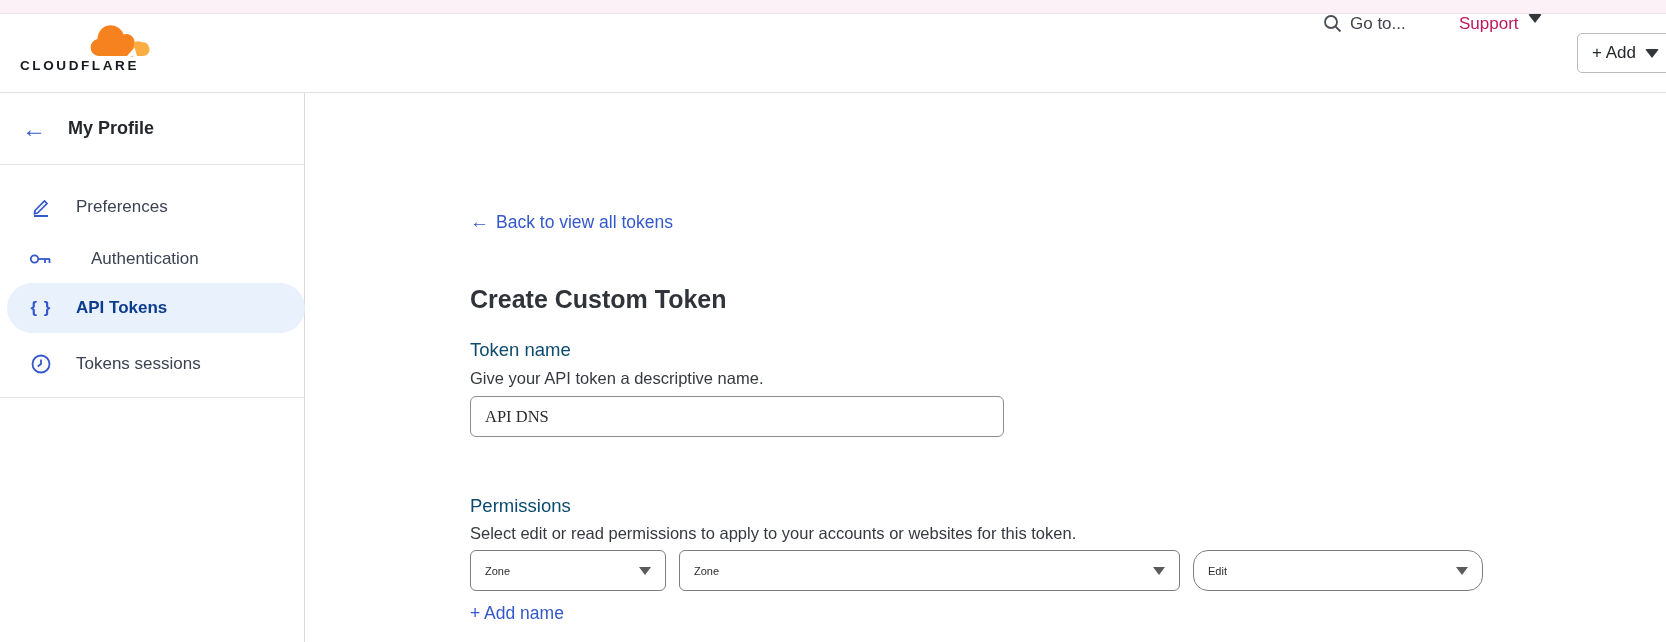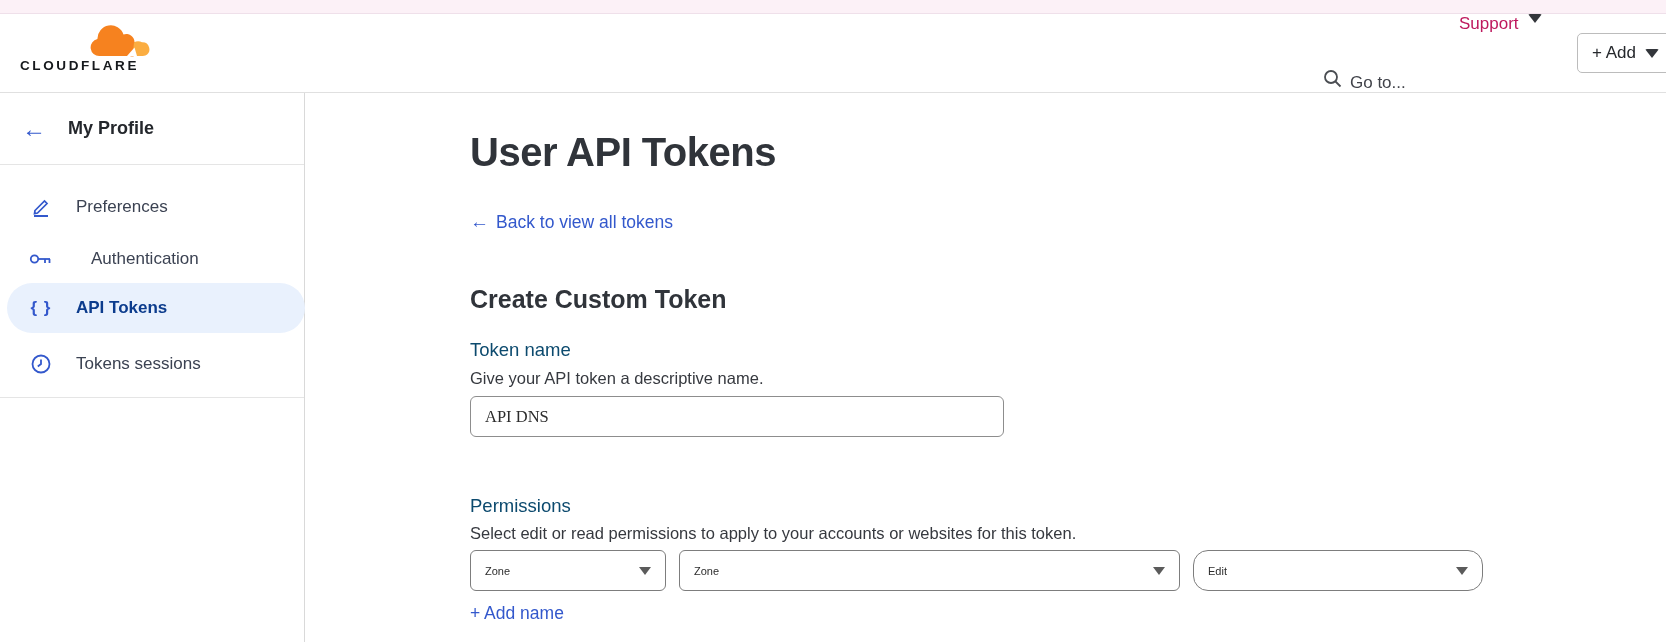--- a/index.html
+++ b/index.html
@@ -12,21 +12,21 @@
               background:#fcf1f7; border-bottom:1px solid #efe0ea; }
 
   
   .header { position:absolute; left:0; top:14px; width:1666px; height:79px;
             background:#fff; border-bottom:1px solid #e0e0e0; }
   .logo { position:absolute; left:20px; top:11px; width:136px; cursor:pointer; }
   .logo svg { display:block; margin-left:66px; }
   .wordmark { font-size:13.5px; font-weight:700; letter-spacing:2.6px; color:#16191d;
               margin-top:-1px; white-space:nowrap; }
   .goto { position:absolute; left:1323px; top:0; height:79px; display:flex;
-          align-items:flex-end; gap:8px; color:#41434a; font-size:17px; cursor:pointer; }
+          align-items:flex-start; gap:8px; color:#41434a; font-size:17px; cursor:pointer; }
   .support { position:absolute; left:1459px; top:0; height:79px; display:flex;
              align-items:flex-start; gap:9px; color:#be185d; font-size:17px; cursor:pointer; }
   .caret-dark { width:0; height:0; border-left:7px solid transparent;
                 border-right:7px solid transparent; border-top:9px solid #33363b;
                 border-radius:2px; }
   .add-btn { position:absolute; left:1577px; top:19px; height:40px; width:118px;
              background:#fff; border:1px solid #bcbcbc; border-radius:5px;
              display:flex; align-items:center; gap:9px; padding:0 14px;
              font-size:17px; color:#25282c; cursor:pointer; }
 
@@ -162,21 +162,20 @@
           <path d="M11 6.5 V11 L7.8 13.5"></path>
         </svg>
       </span>
       <span class="nlabel">Tokens sessions</span>
     </div>
 
     <div class="side-sep"></div>
   </div>
 
   <div class="content">
-    <h1 class="page-title">User API Tokens</h1>
 
     <div class="back-link">
       <span class="arr">←</span>
       <span>Back to view all tokens</span>
     </div>
 
     <h2 class="section-title">Create Custom Token</h2>
 
     <div class="field-label lbl-token">Token name</div>
     <div class="field-help help-token">Give your API token a descriptive name.</div>

